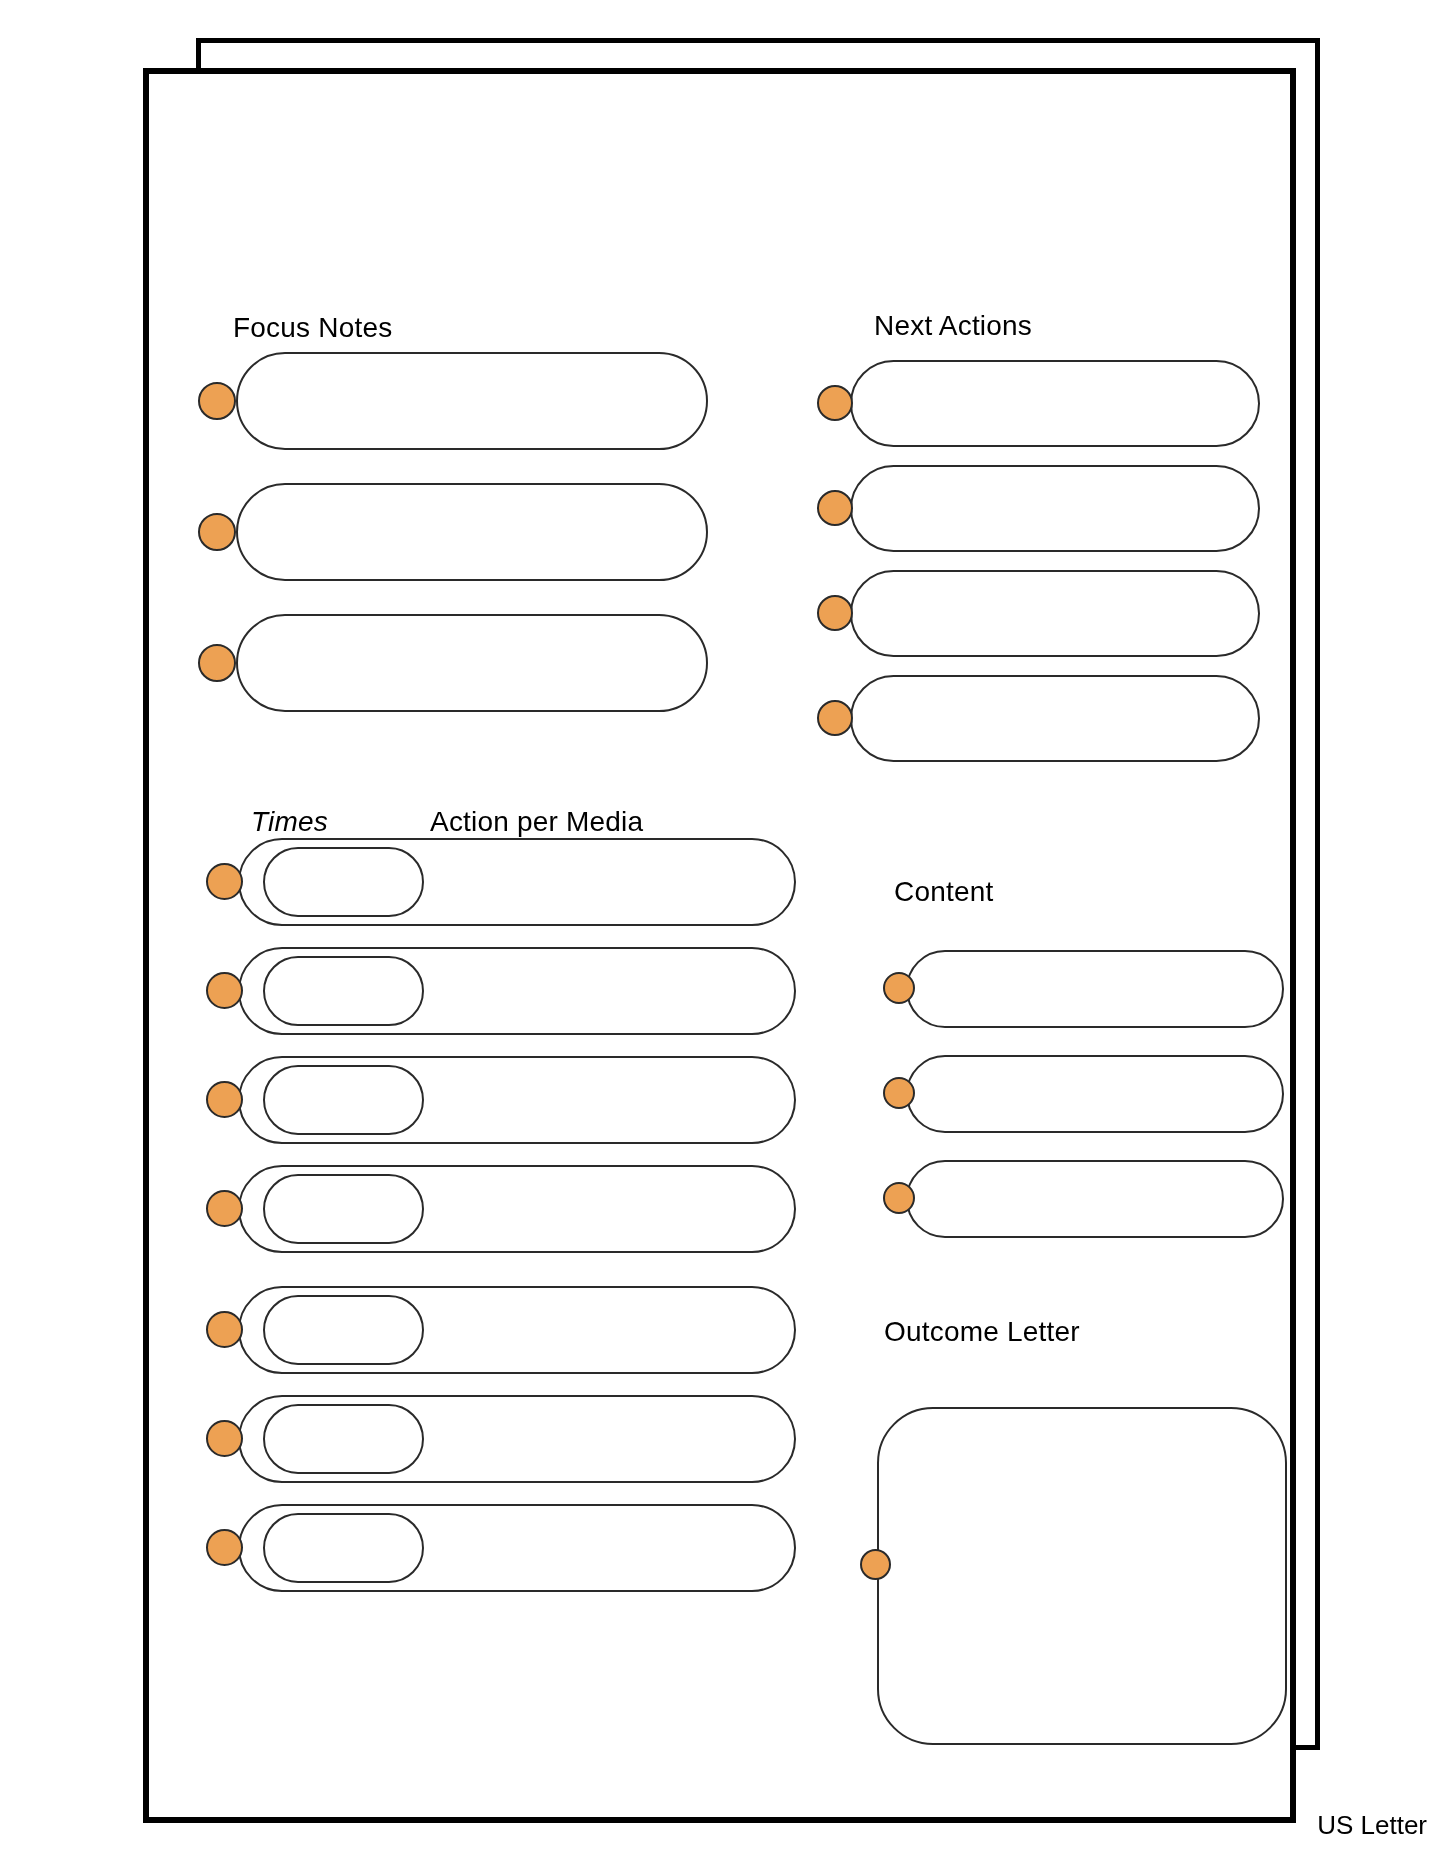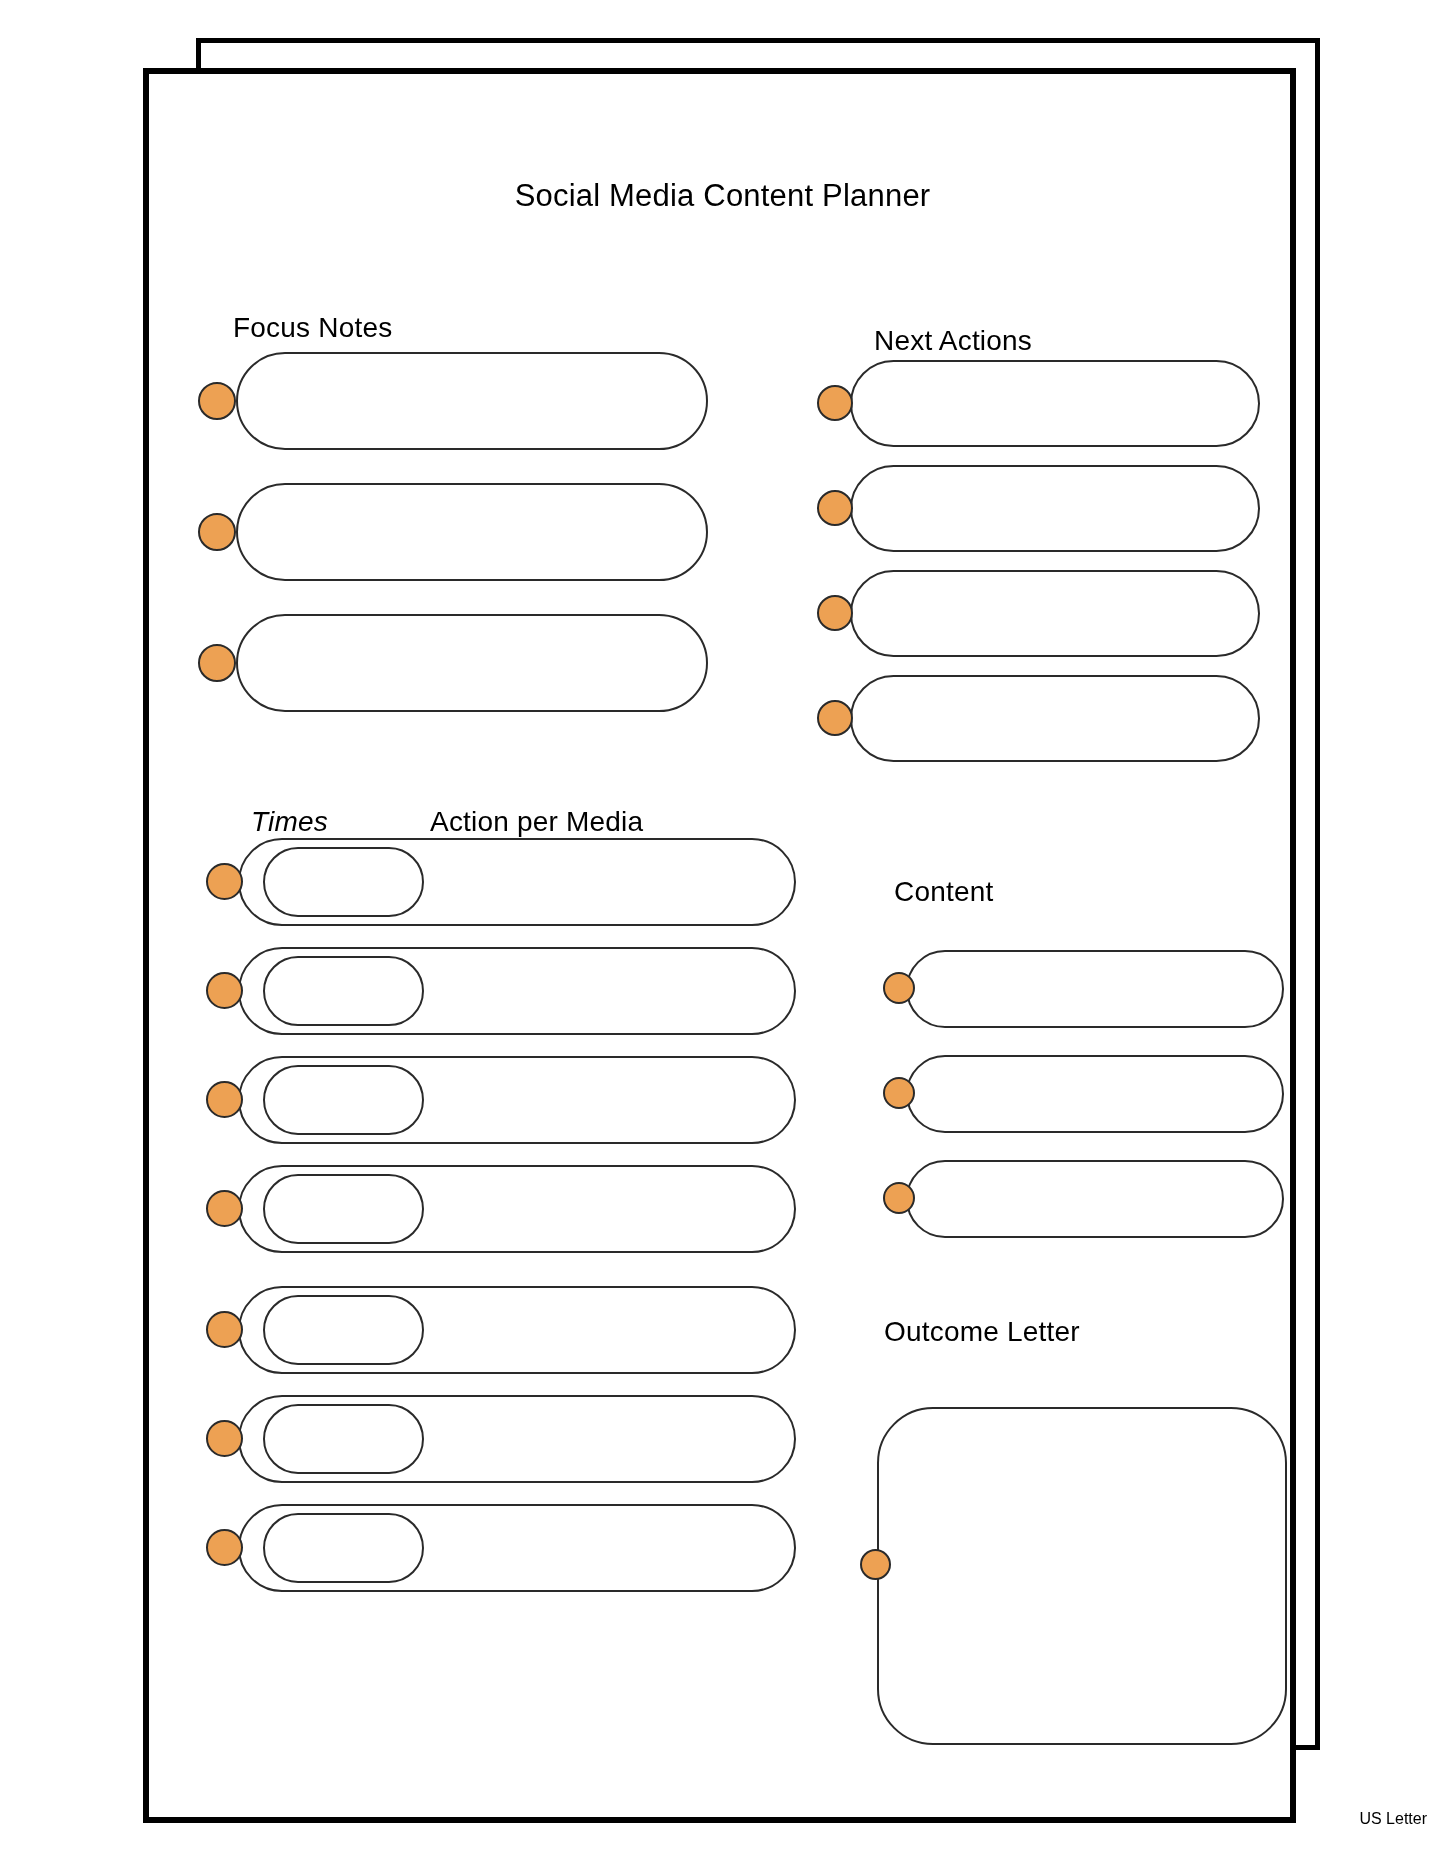--- a/index.html
+++ b/index.html
@@ -62,21 +62,21 @@
     position: absolute;
     font-size: 28px;
     white-space: nowrap;
     letter-spacing: 0.2px;
   }
 
   .footer-note {
     position: absolute;
     right: 18px;
     top: 1810px;
-    font-size: 16px;
+    font-size: 26px;
     white-space: nowrap;
   }
 
   
   .pill-row {
     position: absolute;
   }
   .pill-outer {
     position: absolute;
     left: 0;
@@ -114,21 +114,20 @@
   }
 </style>
 </head>
 <body>
 
 <div id="sheet-back"></div>
 <div id="sheet-front"></div>
 
 <div id="content">
 
-  <div class="doc-title">Social Media Content Planner</div>
 
   <div class="section-head" style="left:233px; top:312px;">Focus Notes</div>
 
   <div class="pill-row" style="left:236px; top:352px; width:472px; height:98px;">
     <div class="pill-outer pill-shape"></div>
     <div class="bullet" style="left:-38px; top:30px; width:38px; height:38px;"></div>
     <div class="write-area" style="left:46px; top:22px; width:400px; height:54px;"></div>
   </div>
 
   <div class="pill-row" style="left:236px; top:483px; width:472px; height:98px;">
@@ -136,21 +135,21 @@
     <div class="bullet" style="left:-38px; top:30px; width:38px; height:38px;"></div>
     <div class="write-area" style="left:46px; top:22px; width:400px; height:54px;"></div>
   </div>
 
   <div class="pill-row" style="left:236px; top:614px; width:472px; height:98px;">
     <div class="pill-outer pill-shape"></div>
     <div class="bullet" style="left:-38px; top:30px; width:38px; height:38px;"></div>
     <div class="write-area" style="left:46px; top:22px; width:400px; height:54px;"></div>
   </div>
 
-  <div class="section-head" style="left:874px; top:325px;">Next Actions</div>
+  <div class="section-head" style="left:874px; top:310px;">Next Actions</div>
 
   <div class="pill-row" style="left:850px; top:360px; width:410px; height:87px;">
     <div class="pill-outer pill-shape"></div>
     <div class="bullet" style="left:-33px; top:25px; width:36px; height:36px;"></div>
     <div class="write-area" style="left:44px; top:18px; width:340px; height:50px;"></div>
   </div>
 
   <div class="pill-row" style="left:850px; top:465px; width:410px; height:87px;">
     <div class="pill-outer pill-shape"></div>
     <div class="bullet" style="left:-33px; top:25px; width:36px; height:36px;"></div>

